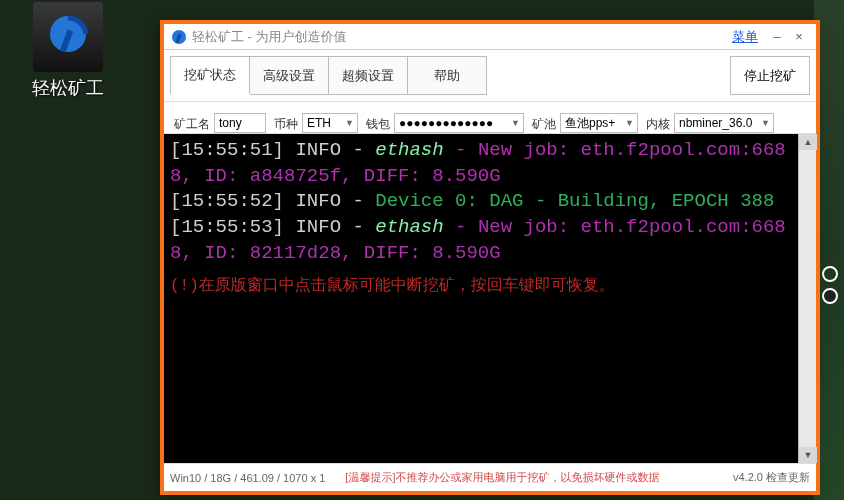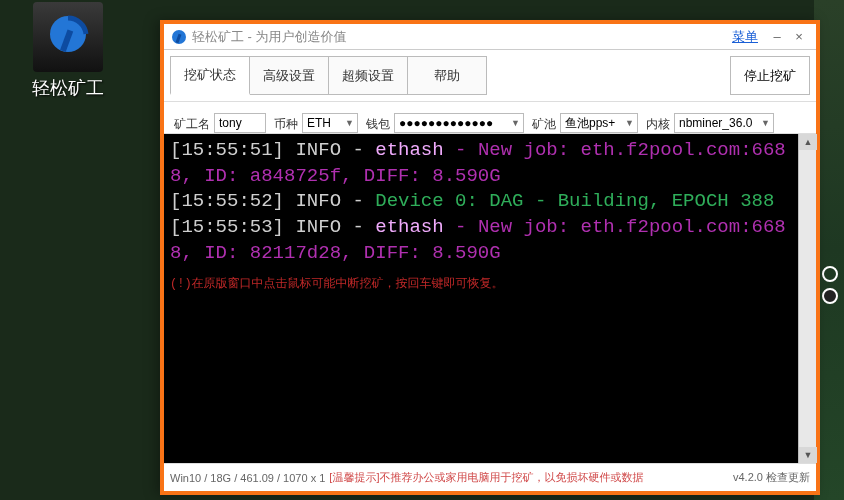--- a/index.html
+++ b/index.html
@@ -83,33 +83,33 @@
 
   .console-wrap { flex:1; display:flex; background:#000; position:relative; }
   .console {
     flex:1; padding: 4px 6px;
     font-family: "Consolas","Courier New",monospace;
     font-size: 19px; line-height: 1.35;
     color: #ccc; overflow: hidden; word-break: break-all;
   }
   .console .ts   { color: #cfcfcf; }
   .console .info { color: #cfcfcf; }
-  .console .tag  { color: #f0abfc; }
+  .console .tag  { color: #86efac; font-style: italic; }
   .console .dev  { color: #2fae5a; }
   .console .job  { color: #b030b0; }
-  .console .hint { color: #c02828; font-size: 12px; margin-top: 10px; display:block; }
+  .console .hint { color: #c02828; font-size: 16px; margin-top: 10px; display:block; }
   .scrollbar { width:18px; background:#e8e8e8; border-left:1px solid #bbb; position:relative; }
   .scroll-up, .scroll-down { position:absolute; left:0; width:18px; height:16px; background:#d8d8d8; display:flex; align-items:center; justify-content:center; font-size:9px; color:#555; cursor:pointer;}
   .scroll-up { top:0; } .scroll-down { bottom:0; }
 
   .statusbar {
     height: 28px; display:flex; align-items:center; padding: 0 6px;
     font-size: 11px; color:#666; border-top:1px solid #ddd;
   }
-  .statusbar .warn { color:#d04848; margin-left:4px; }
+  .statusbar .warn { color:#d04848; margin-left:20px; }
   .statusbar .spacer2 { flex:1; }
 </style>
 </head>
 <body>
 
 <div class="bg-right"></div>
 <div class="bg-dots">
     <span></span>
     <span style="background:#222"></span>
   </div>

